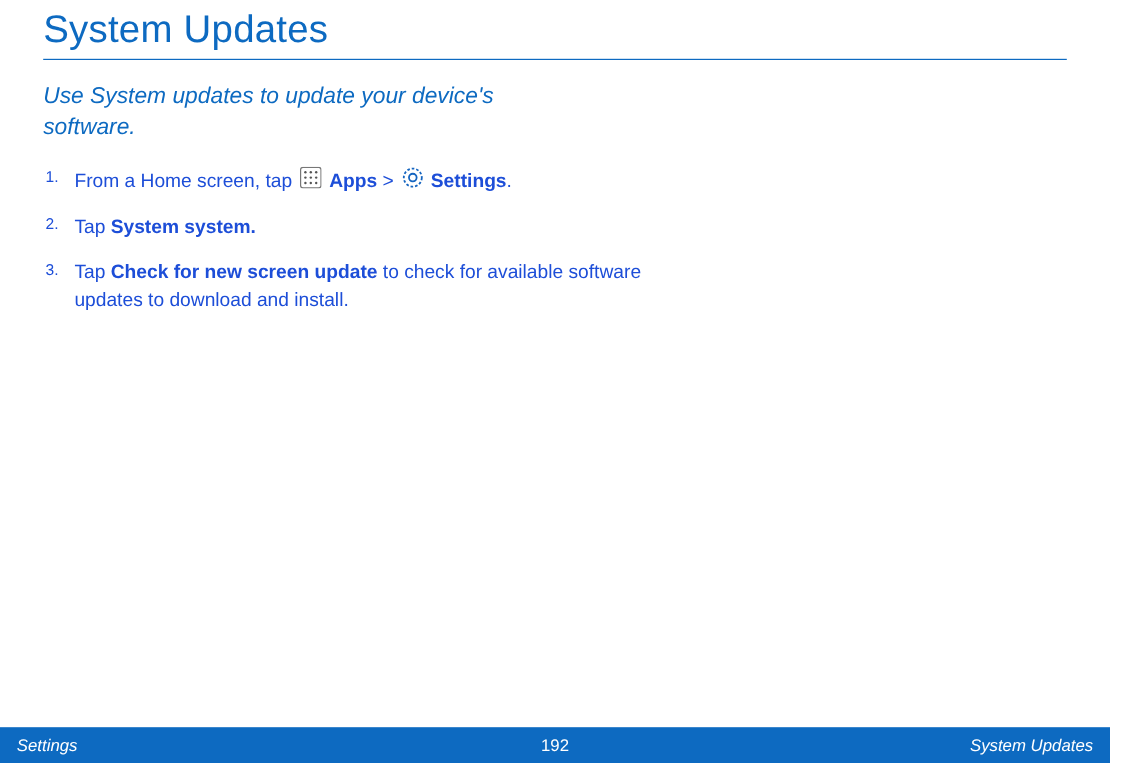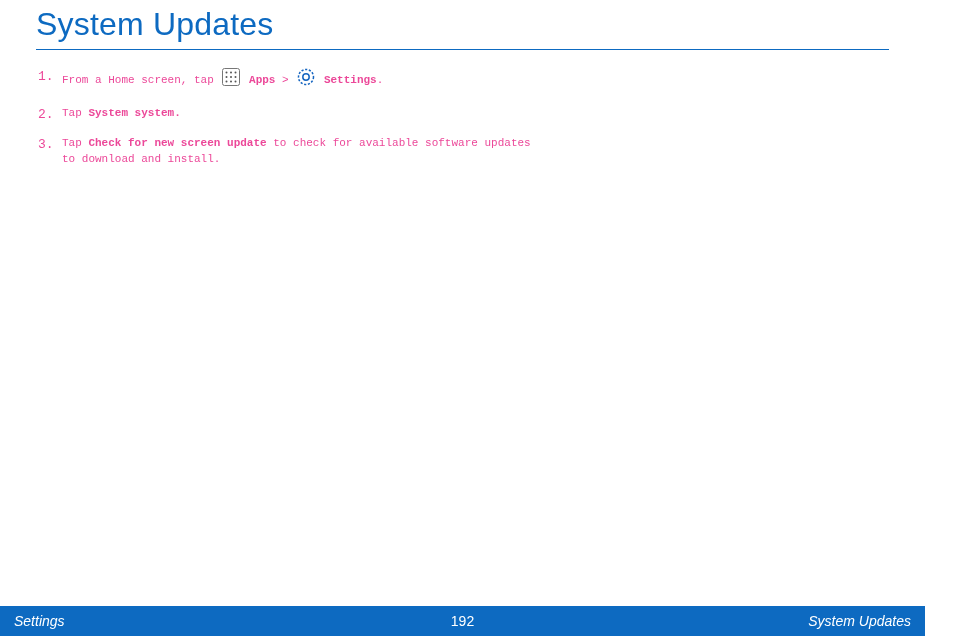--- a/index.html
+++ b/index.html
@@ -23,24 +23,23 @@
     color: #0d6ac1;
     font-size: 19px;
     line-height: 1.35;
     font-weight: 400;
     max-width: 440px;
     margin-bottom: 20px;
   }
   ol.steps {
     list-style: none;
     counter-reset: step;
-    font-size: 11px;
-    color: #ec4899;
+    font-size: 16px;
+    color: #1d4ed8;
     max-width: 500px;
-    font-family: Liberation Mono, monospace;
   }
   ol.steps li {
     counter-increment: step;
     position: relative;
     padding-left: 26px;
     line-height: 1.45;
     margin-bottom: 14px;
   }
   ol.steps li::before {
     content: counter(step) ".";
@@ -70,20 +69,21 @@
   .footer .left, .footer .right { font-style: italic; }
   .footer .center { position: absolute; left: 50%; transform: translateX(-50%); font-style: normal; }
 </style>
 </head>
 <body>
 
 <div class="page">
   <div class="content">
     <h1 class="title">System Updates</h1>
     <hr class="rule">
+    <p class="subtitle">Use System updates to update your device's software.</p>
 
     <ol class="steps">
       <li>
         <span>From a Home screen, tap </span>
         <span class="icon-box">
           <svg width="18" height="18" viewBox="0 0 18 18">
             <rect x="0.5" y="0.5" width="17" height="17" rx="2" fill="none" stroke="#777" stroke-width="1"></rect>
             <g fill="#555">
               <circle cx="4.5" cy="4.5" r="1"></circle>
                 <circle cx="9" cy="4.5" r="1"></circle>

